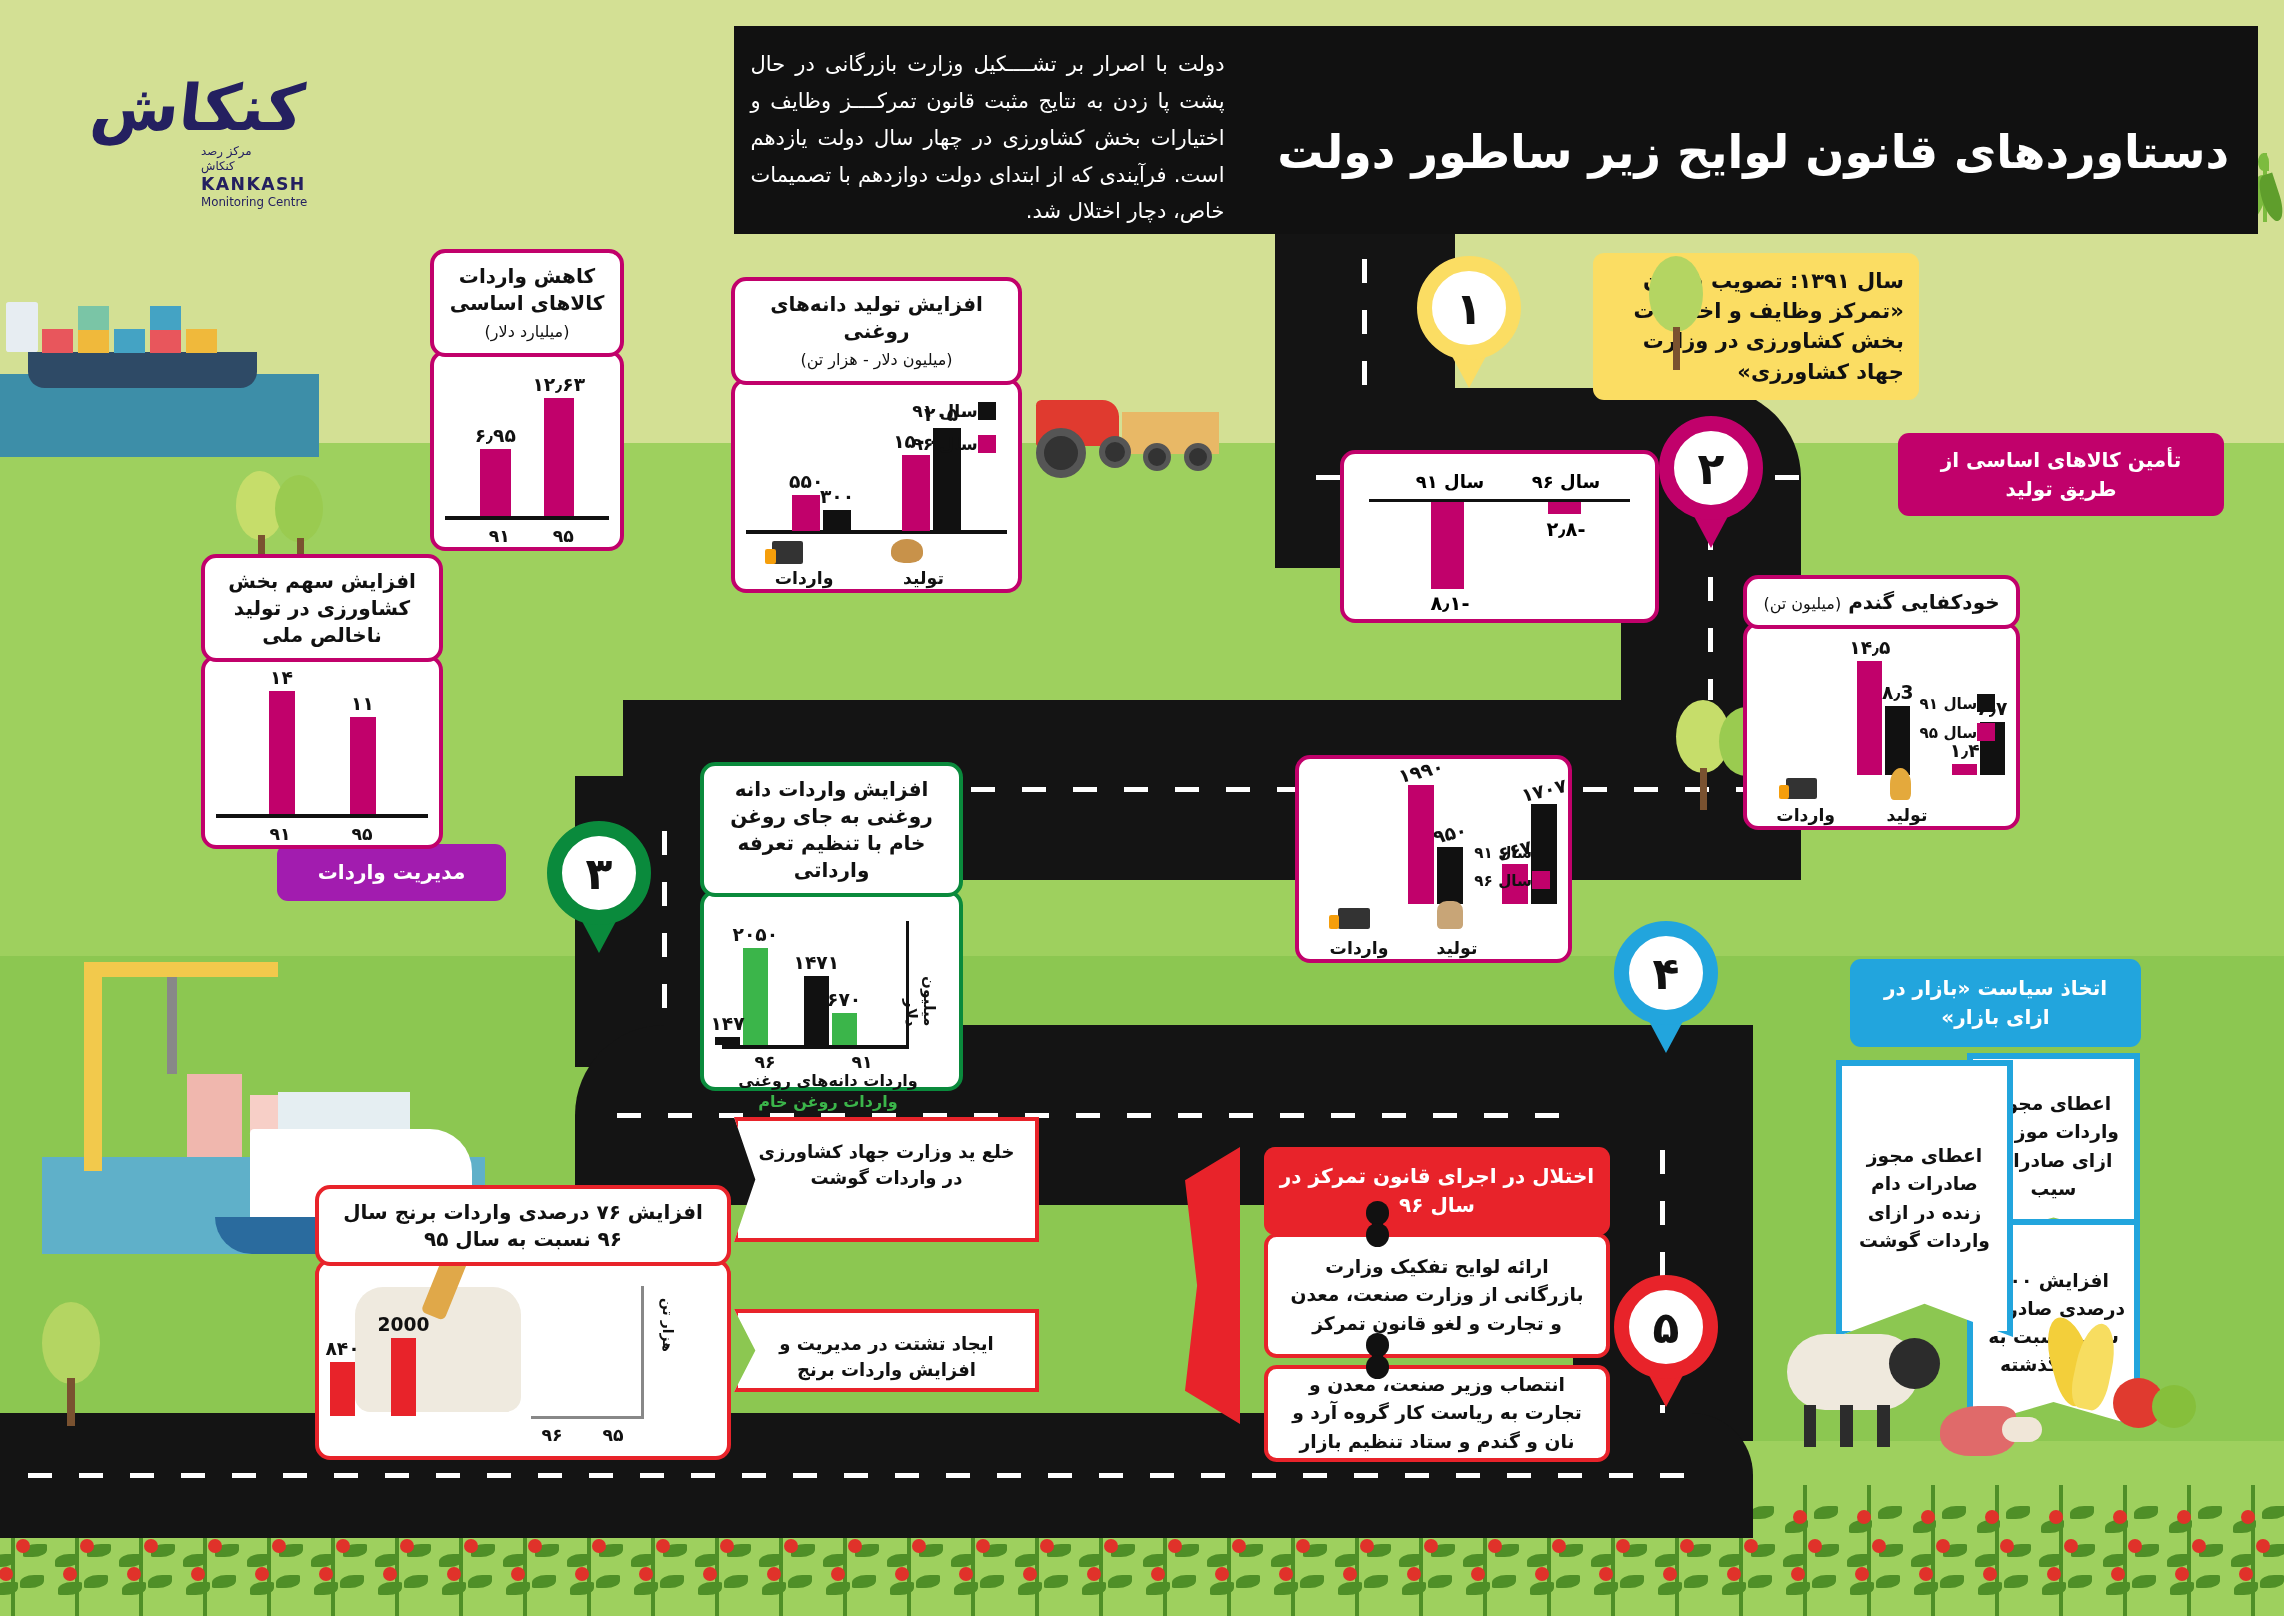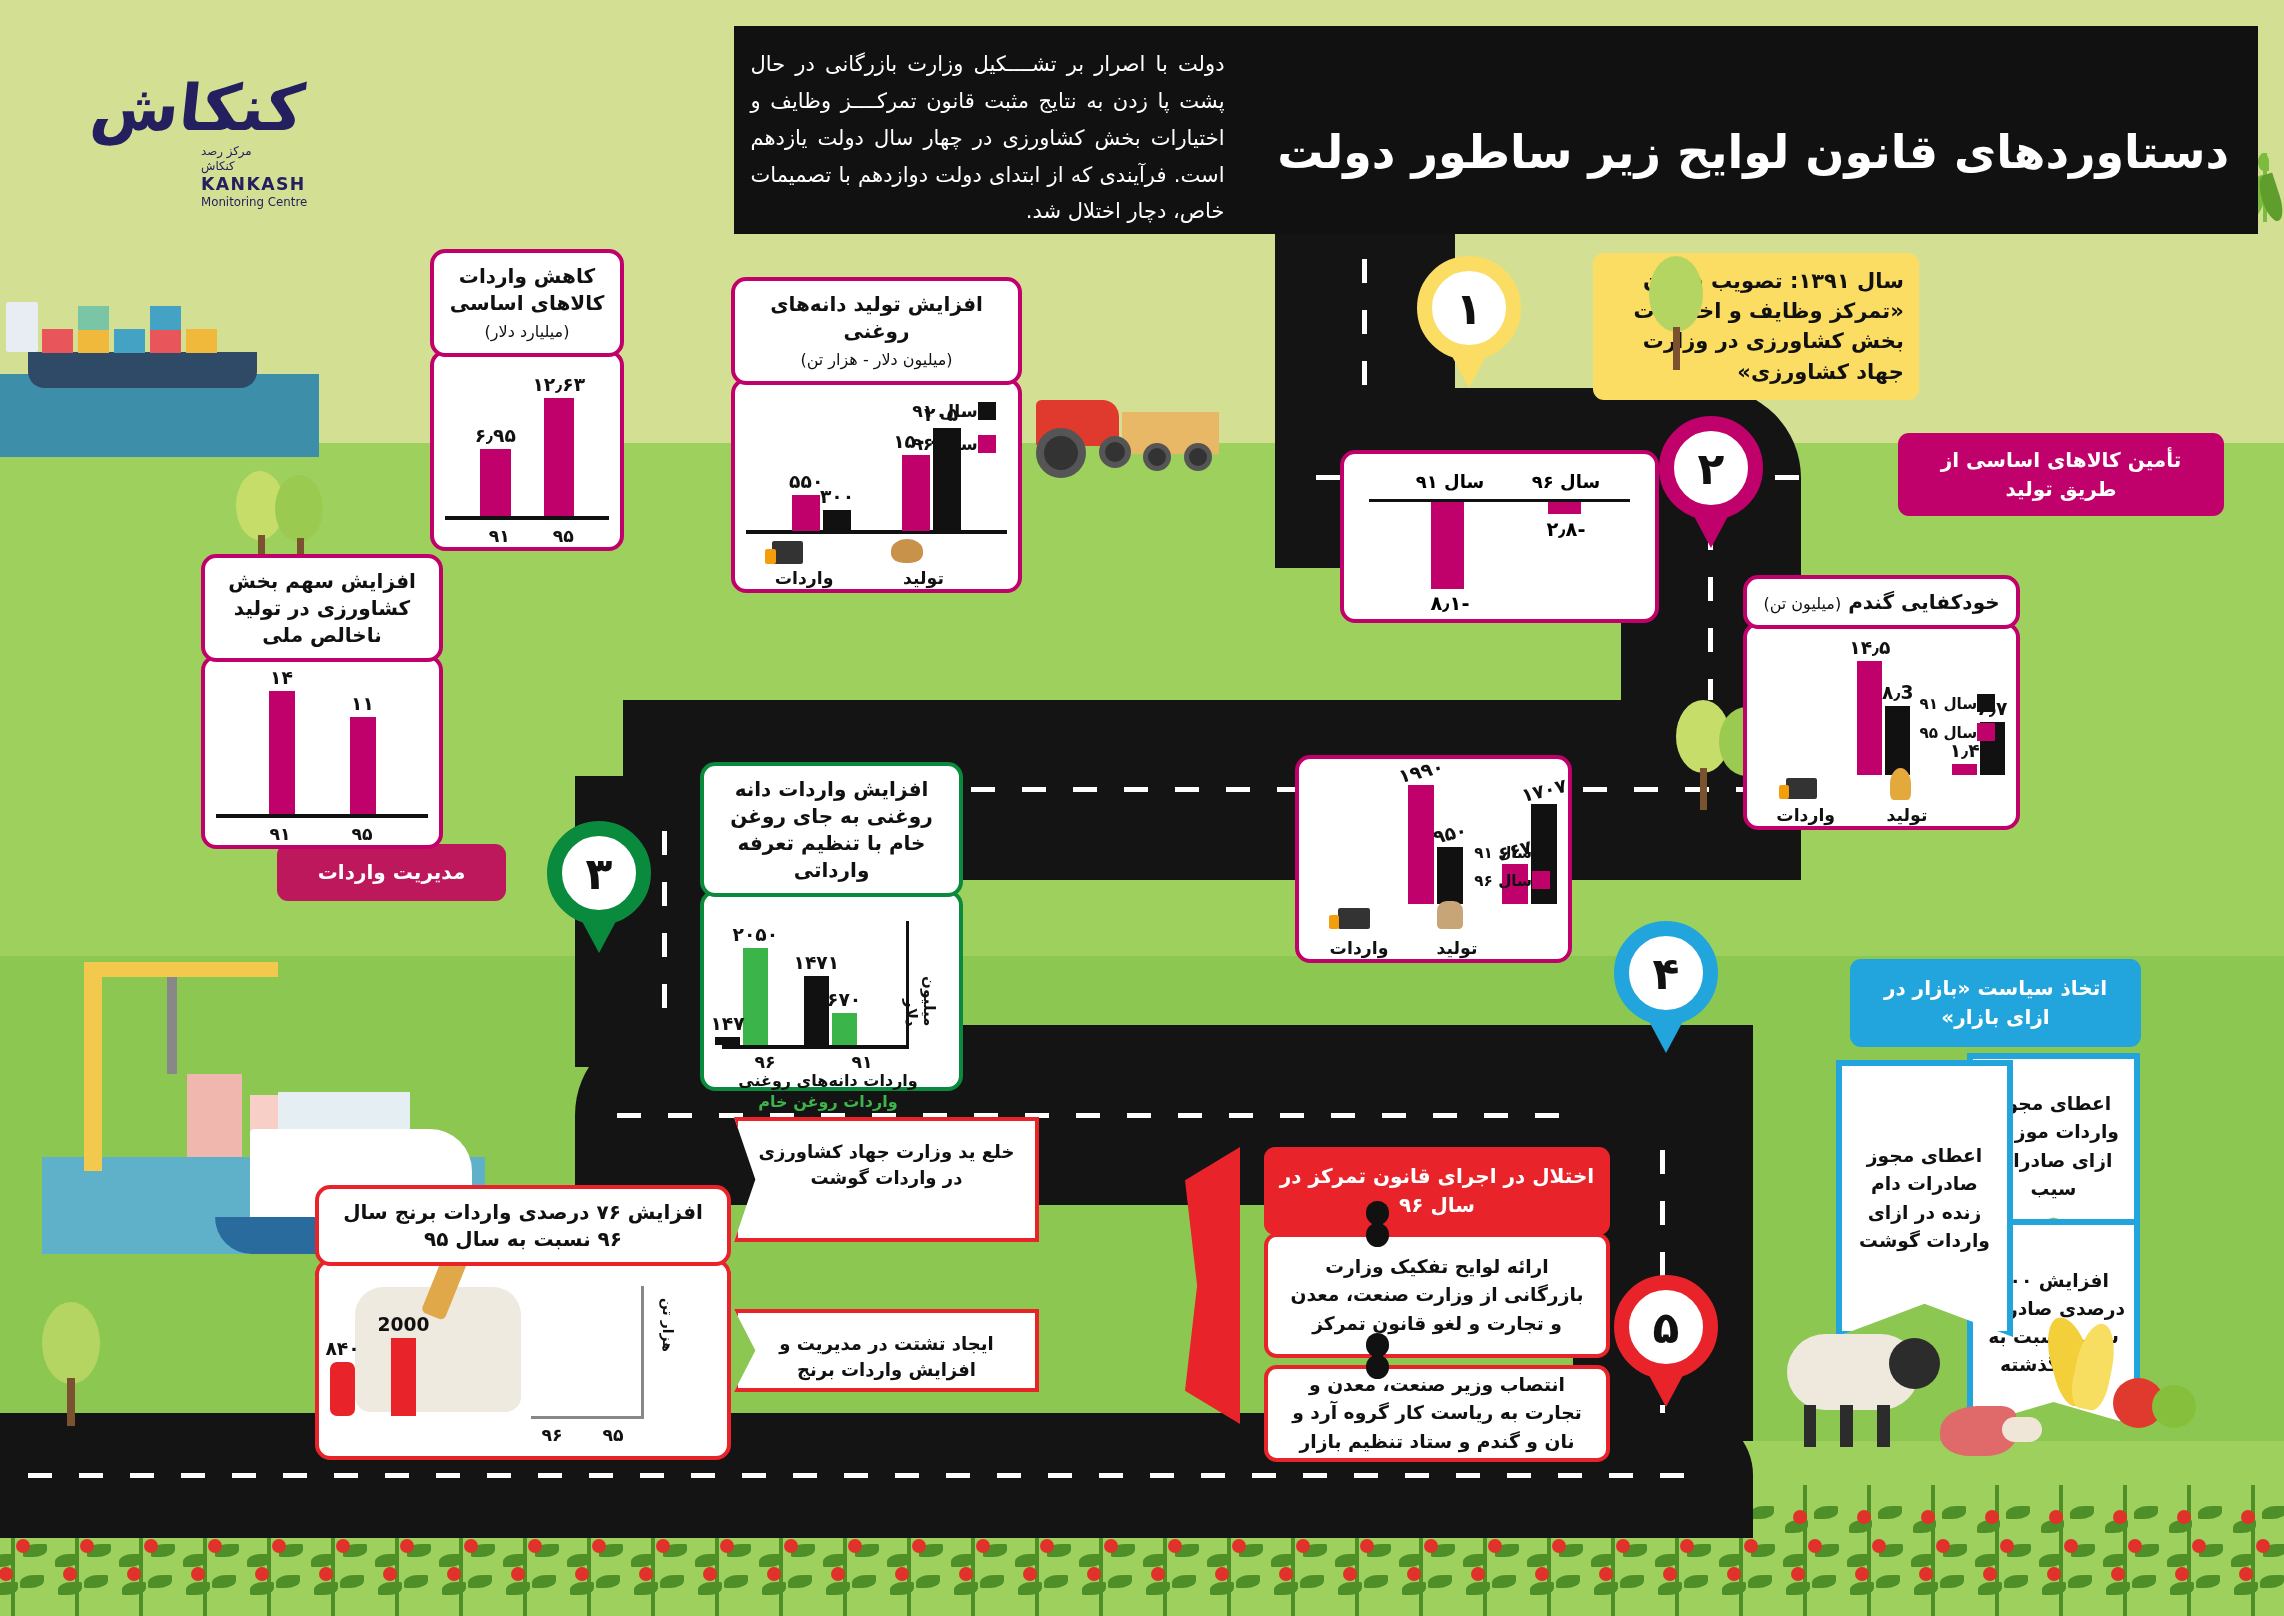--- a/index.html
+++ b/index.html
@@ -691,21 +691,21 @@
   <div class="pin-num">۴</div>
 </div>
 <div class="pin-outer" style="left:1614px; top:1275px; --pc:#e8232a;">
   <div class="pin-tail"></div>
   <div class="pin-circ"></div>
   <div class="pin-num">۵</div>
 </div>
 
 <div class="chip" style="left:1593px; top:253px; width:326px; background:#fbdd63; color:#111; text-align:right; font-size:21px;">سال ۱۳۹۱: تصویب قانون «تمرکز وظایف و اختیارات بخش کشاورزی در وزارت جهاد کشاورزی»</div>
 <div class="chip" style="left:1898px; top:433px; width:326px; background:#c1016b;">تأمین کالاهای اساسی از طریق تولید</div>
-<div class="chip" style="left:277px; top:844px; width:229px; background:#be185d; padding:14px;">مدیریت واردات</div>
+<div class="chip" style="left:277px; top:844px; width:229px; background:#a21caf; padding:14px;">مدیریت واردات</div>
 <div class="chip" style="left:1850px; top:959px; width:291px; background:#22a5dd; padding:15.2px 12.5px;">اتخاذ سیاست «بازار در ازای بازار»</div>
 <div class="chip" style="left:1264px; top:1147px; width:346px; background:#e8232a; padding:15.2px;">اختلال در اجرای قانون تمرکز در سال ۹۶</div>
 
 <div class="card" style="left:430px; top:249px; width:194px; --acc:#c1016b;">
   <div class="card-title">
     <span>کاهش واردات کالاهای اساسی</span>
     <span class="unit">(میلیارد دلار)</span>
   </div>
   <div class="card-body" style="height:201px;">
     <div class="chart" style="height:179px;">
@@ -907,21 +907,21 @@
     <div class="chart" style="height:179px;">
       <div style="position:absolute;bottom:43px;left:25px;width:166px;height:125px;background:#efeadf;border-radius:28px 28px 15.2px 15.2px;"></div>
       <div style="position:absolute;bottom:136px;left:104px;width:25px;height:76px;background:#e0a849;border-radius:5.5px;transform:rotate(22deg);"></div>
       <div class="ylab" style="right:40px; top:14px; height:62px; font-size:14px;">هزار تن</div>
       <div style="position:absolute;right:72px;top:9.7px;width:2.8px;bottom:36px;background:#888;"></div>
       <div class="axis" style="bottom:36px; right:72px; left:201px; background:#888; height:2.8px;"></div>
       <div class="bars" style="bottom:39px; gap:36px; justify-content:flex-end; padding-right:89px;">
         <div class="bar" style="width:25px;height:78px;background:#e8232a;">
           <span class="val">2000</span>
           </div>
-        <div class="bar" style="width:25px;height:54px;background:#e8232a;border-radius:7px;">
+        <div class="bar" style="width:25px;height:54px;background:#e8232a;">
           <span class="val">۸۴۰</span>
           </div>
       </div>
       <div class="xlab" style="right:82px;width:42px;bottom:9.7px;">۹۵</div>
       <div class="xlab" style="right:143px;width:42px;bottom:9.7px;">۹۶</div>
     </div>
   </div>
 </div>
 
 <div class="flagdown" style="left:1967px; top:1053px; width:173px; height:187px; --acc:#22a5dd;">اعطای مجوز واردات موز در ازای صادرات سیب</div>

